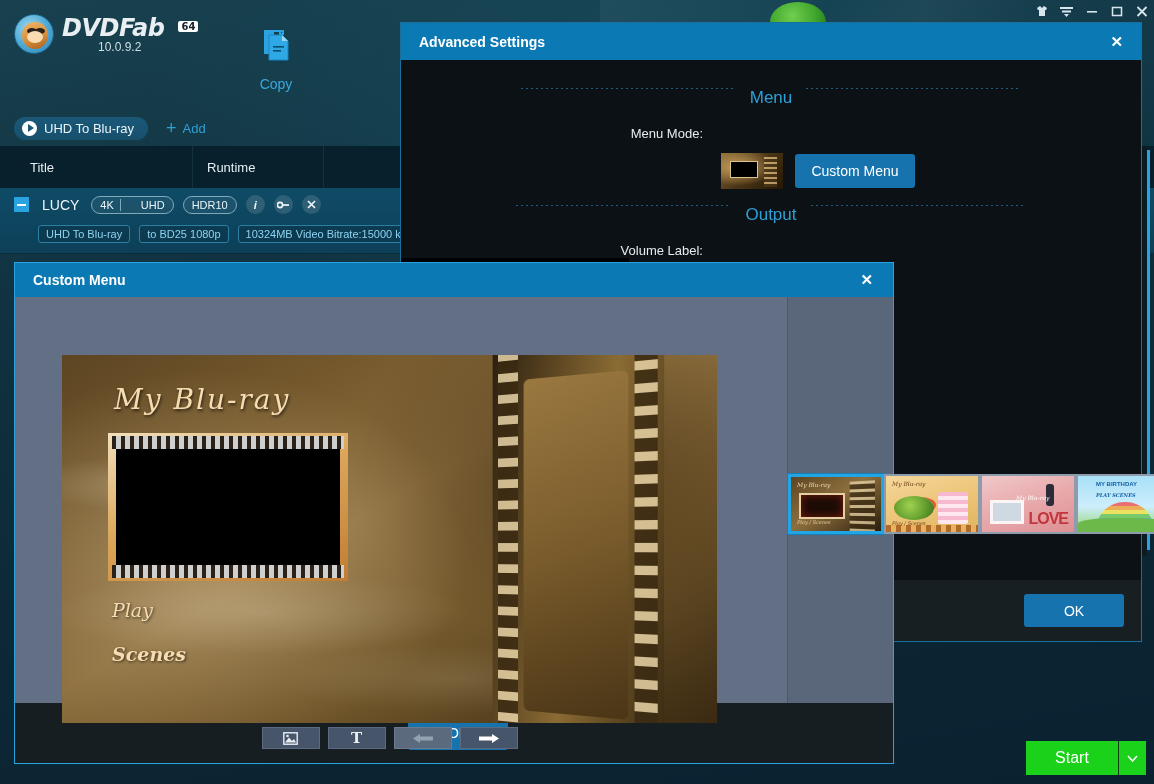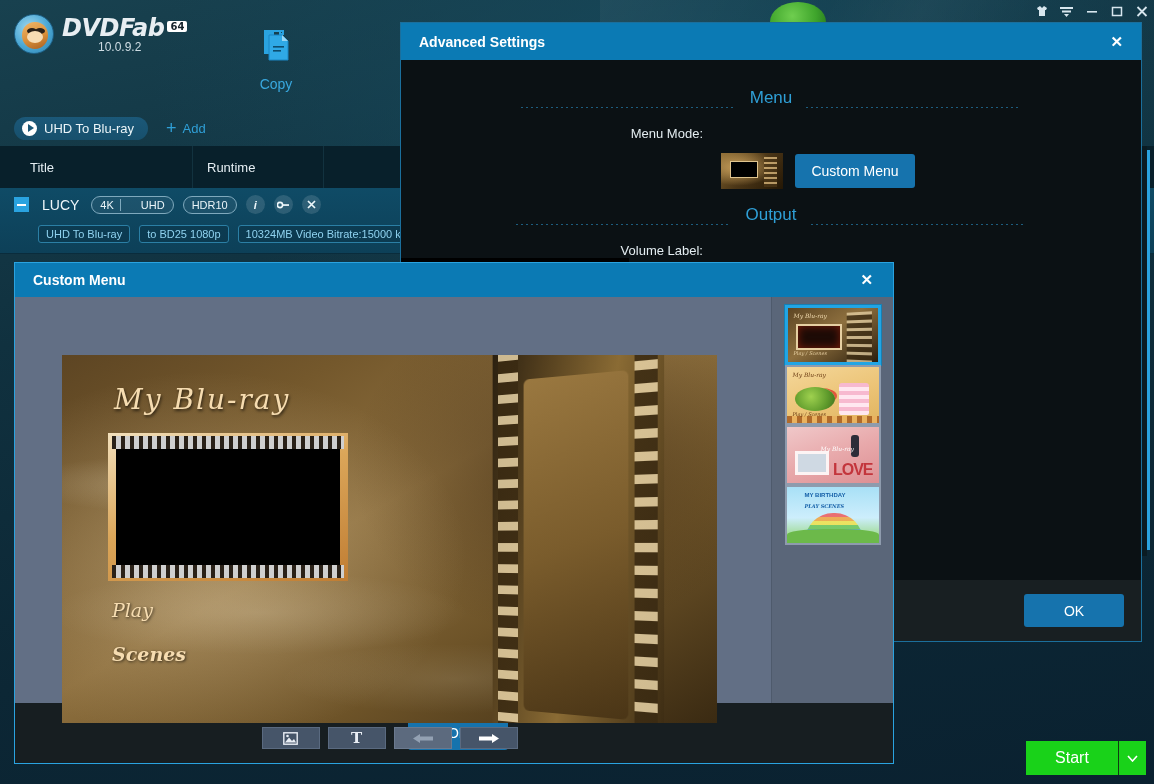--- a/index.html
+++ b/index.html
@@ -59,21 +59,21 @@
     box-shadow: -3px -6px 0 -3px #2a2018, 5px -6px 0 -3px #2a2018;
   }
   .logo-text { margin-left: 8px; position: relative; }
   .logo-name {
     font-size: 24px; font-weight: bold; letter-spacing: -0.5px;
     color: #e8eef2; font-style: italic;
     font-family: "DejaVu Sans", sans-serif;
     display: inline-block;
   }
   .logo-64 {
-    display: inline-block; vertical-align: 6px; margin-left: 3px;
+    display: inline-block; vertical-align: 6px; margin-left: 14px;
     background: #ffffff; color: #15222b; font-size: 10px; font-weight: bold;
     padding: 0px 3px; border-radius: 2px; font-family: "DejaVu Sans", sans-serif;
   }
   .logo-ver { font-size: 12px; color: #cfdde4; margin-left: 36px; margin-top: -2px; }
 
   
   .module {
     position: absolute; left: 248px; top: 28px; width: 56px;
     text-align: center;
   }
@@ -193,21 +193,21 @@
   }
   .dlg-title {
     height: 37px; background: #0b7ab4; color:#ffffff;
     display:flex; align-items:center; justify-content: space-between;
     padding: 0 14px 0 18px; font-size: 14px; font-weight: bold;
   }
   .dlg-close { font-size: 15px; font-weight: bold; cursor: pointer; padding: 0 4px; }
   .adv-body { flex: 1; background: #0b1114; position: relative; padding-top: 28px; }
 
   .section-head {
-    display:flex; align-items:flex-end; justify-content:center; gap: 14px;
+    display:flex; align-items:flex-start; justify-content:center; gap: 14px;
     color: #2f9fd6; font-size: 17px; margin-bottom: 18px;
   }
   .section-head .rule { height:1px; width: 215px; background: repeating-linear-gradient(to right,#1d5d7e 0 2px, transparent 2px 5px); }
 
   .field-row { display:flex; margin-bottom: 12px; flex-direction: column; }
   .field-label {
     width: 320px; text-align: right; padding-right: 18px;
     color: #e4edf1; font-size: 13px;
   }
   .combo {
@@ -331,22 +331,22 @@
     display:flex; align-items:center; justify-content:center; gap: 8px;
   }
   .tb-btn {
     width: 58px; height: 22px; background: #465569; color:#e9eef5;
     display:flex; align-items:center; justify-content:center; font-size: 13px;
     border: 1px solid #5a6a80; cursor: pointer;
   }
   .tb-btn.disabled { background:#5c6a7e; color:#8e9cae; border-color:#6b7a8f; }
 
   .cm-right {
-    width: 122px; background: #5a6679; padding: 8px 0 0 0;
-    display:flex; flex-direction:column; align-items:center; 
+    width: 106px; background: #5a6679; padding: 8px 0 0 0;
+    display:flex; flex-direction:row; align-items:center; 
     border-left: 1px solid #4e5a6c;
   }
   .thumb {
     width: 96px; height: 60px; border: 2px solid #8e9bad; position: relative; overflow: hidden;
     cursor: pointer; flex: none;
   }
   .thumb.selected { border: 3px solid #22a5e4; outline: 1px solid #1680b4; }
   .thumb .tlabel {
     position:absolute; left:6px; top:4px; font-size:6px;
     font-family:"DejaVu Serif", serif; font-style:italic;

